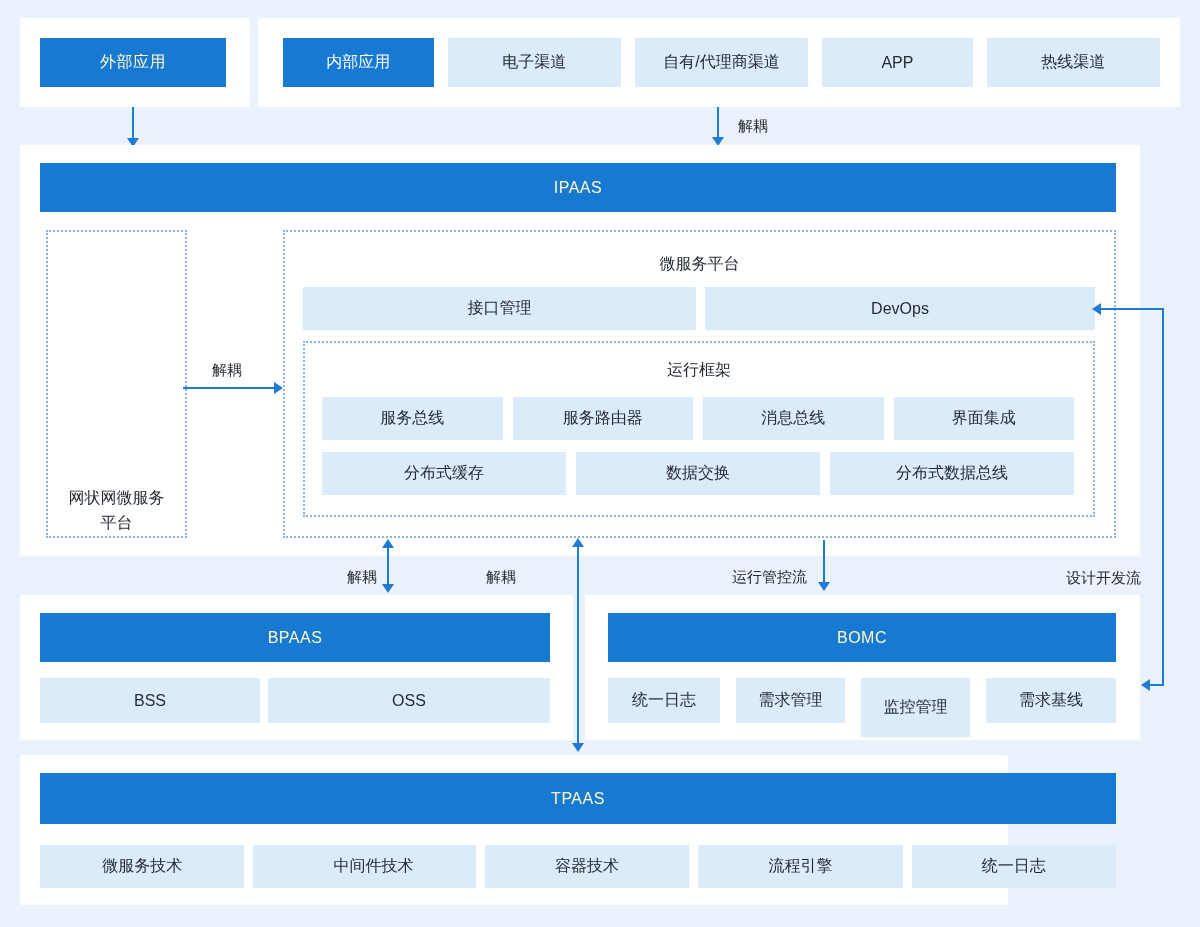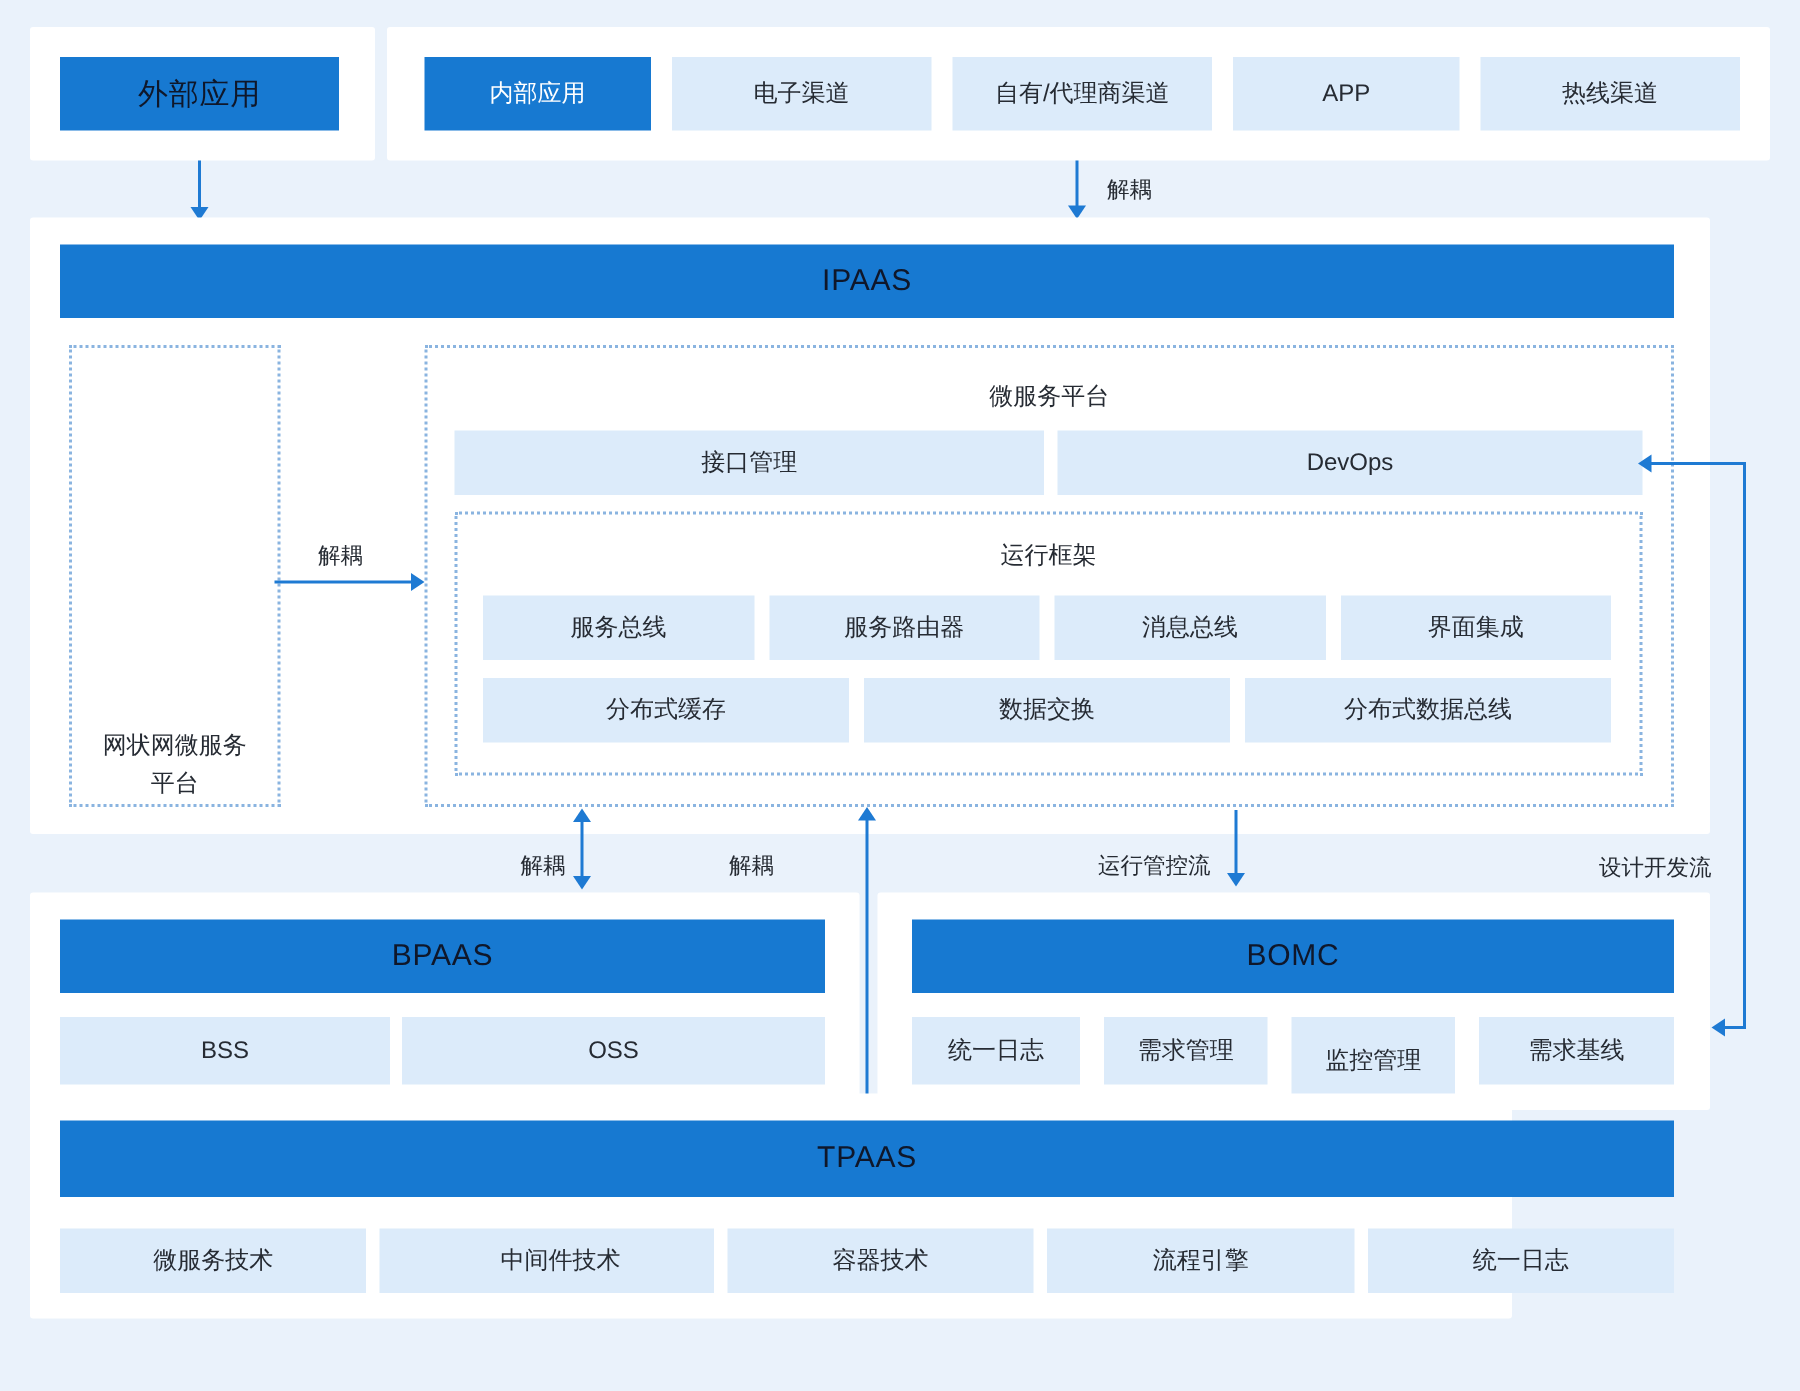--- a/index.html
+++ b/index.html
@@ -4,21 +4,21 @@
 <style>
   :root{
     --accent:#1779d1; --light-box:#dcebfa; --panel:#ffffff; --background:#eaf2fb;
     --arrow:#1e7ad3; --dotted-border:#8ab4e0; --text-dark:#262b33;
   }
   *{box-sizing:border-box; margin:0; padding:0;}
   html,body{background:var(--background);}
   body{font-family:"Liberation Sans","DejaVu Sans",sans-serif; color:var(--text-dark);}
   #canvas{position:relative; width:1200px; height:927px; background:var(--background); overflow:hidden;}
   .panel{position:absolute; background:var(--panel); border-radius:2px;}
-  .bar{position:absolute; background:var(--accent); color:#0f172a; display:flex; align-items:center; justify-content:center; font-size:20px; letter-spacing:.5px;}
+  .bar{position:absolute; background:var(--accent); color:#fef9c3; display:flex; align-items:center; justify-content:center; font-size:16px; letter-spacing:.5px;}
   .box{background:var(--light-box); color:var(--text-dark); display:flex; align-items:center; justify-content:center; font-size:16px;}
   .box.abs{position:absolute;}
   .bluebox{background:var(--accent); color:#fff;}
   .dotted{position:absolute; border:2px dotted var(--dotted-border); background:transparent;}
   .lbl{position:absolute; font-size:15px; color:var(--text-dark); white-space:nowrap;}
   .vline,.hline{position:absolute; background:var(--arrow);}
   .vline{width:2px;} .hline{height:2px;}
   .tri{position:absolute; width:0; height:0;}
   .tri-down{border-left:6px solid transparent; border-right:6px solid transparent; border-top:9px solid var(--arrow);}
   .tri-up{border-left:6px solid transparent; border-right:6px solid transparent; border-bottom:9px solid var(--arrow);}
@@ -117,21 +117,21 @@
   <div class="panel" style="left:585px; top:595px; width:555px; height:145px;">
     <div class="bar" style="left:23px; top:18px; width:508px; height:49px;">BOMC</div>
     <div style="position:absolute; left:23px; top:83px; width:508px; display:grid; grid-template-columns:112px 109px 109px 1fr; gap:16px;">
       <div class="box" style="height:45px;">统一日志</div>
       <div class="box" style="height:45px;">需求管理</div>
       <div class="box" style="height:59px;">监控管理</div>
       <div class="box" style="height:45px;">需求基线</div>
     </div>
   </div>
 
-  <div class="panel" style="left:20px; top:729px; width:988px; height:150px;">
+  <div class="panel" style="left:20px; top:755px; width:988px; height:150px;">
     <div class="bar" style="left:20px; top:18px; width:1076px; height:51px;">TPAAS</div>
     <div class="flexrow" style="left:20px; top:90px; width:1076px; gap:9px;">
       <div class="box" style="height:43px;">微服务技术</div>
       <div class="box" style="height:43px;padding-left:18px;">中间件技术</div>
       <div class="box" style="height:43px;">容器技术</div>
       <div class="box" style="height:43px;">流程引擎</div>
       <div class="box" style="height:43px;">统一日志</div>
     </div>
   </div>
 

